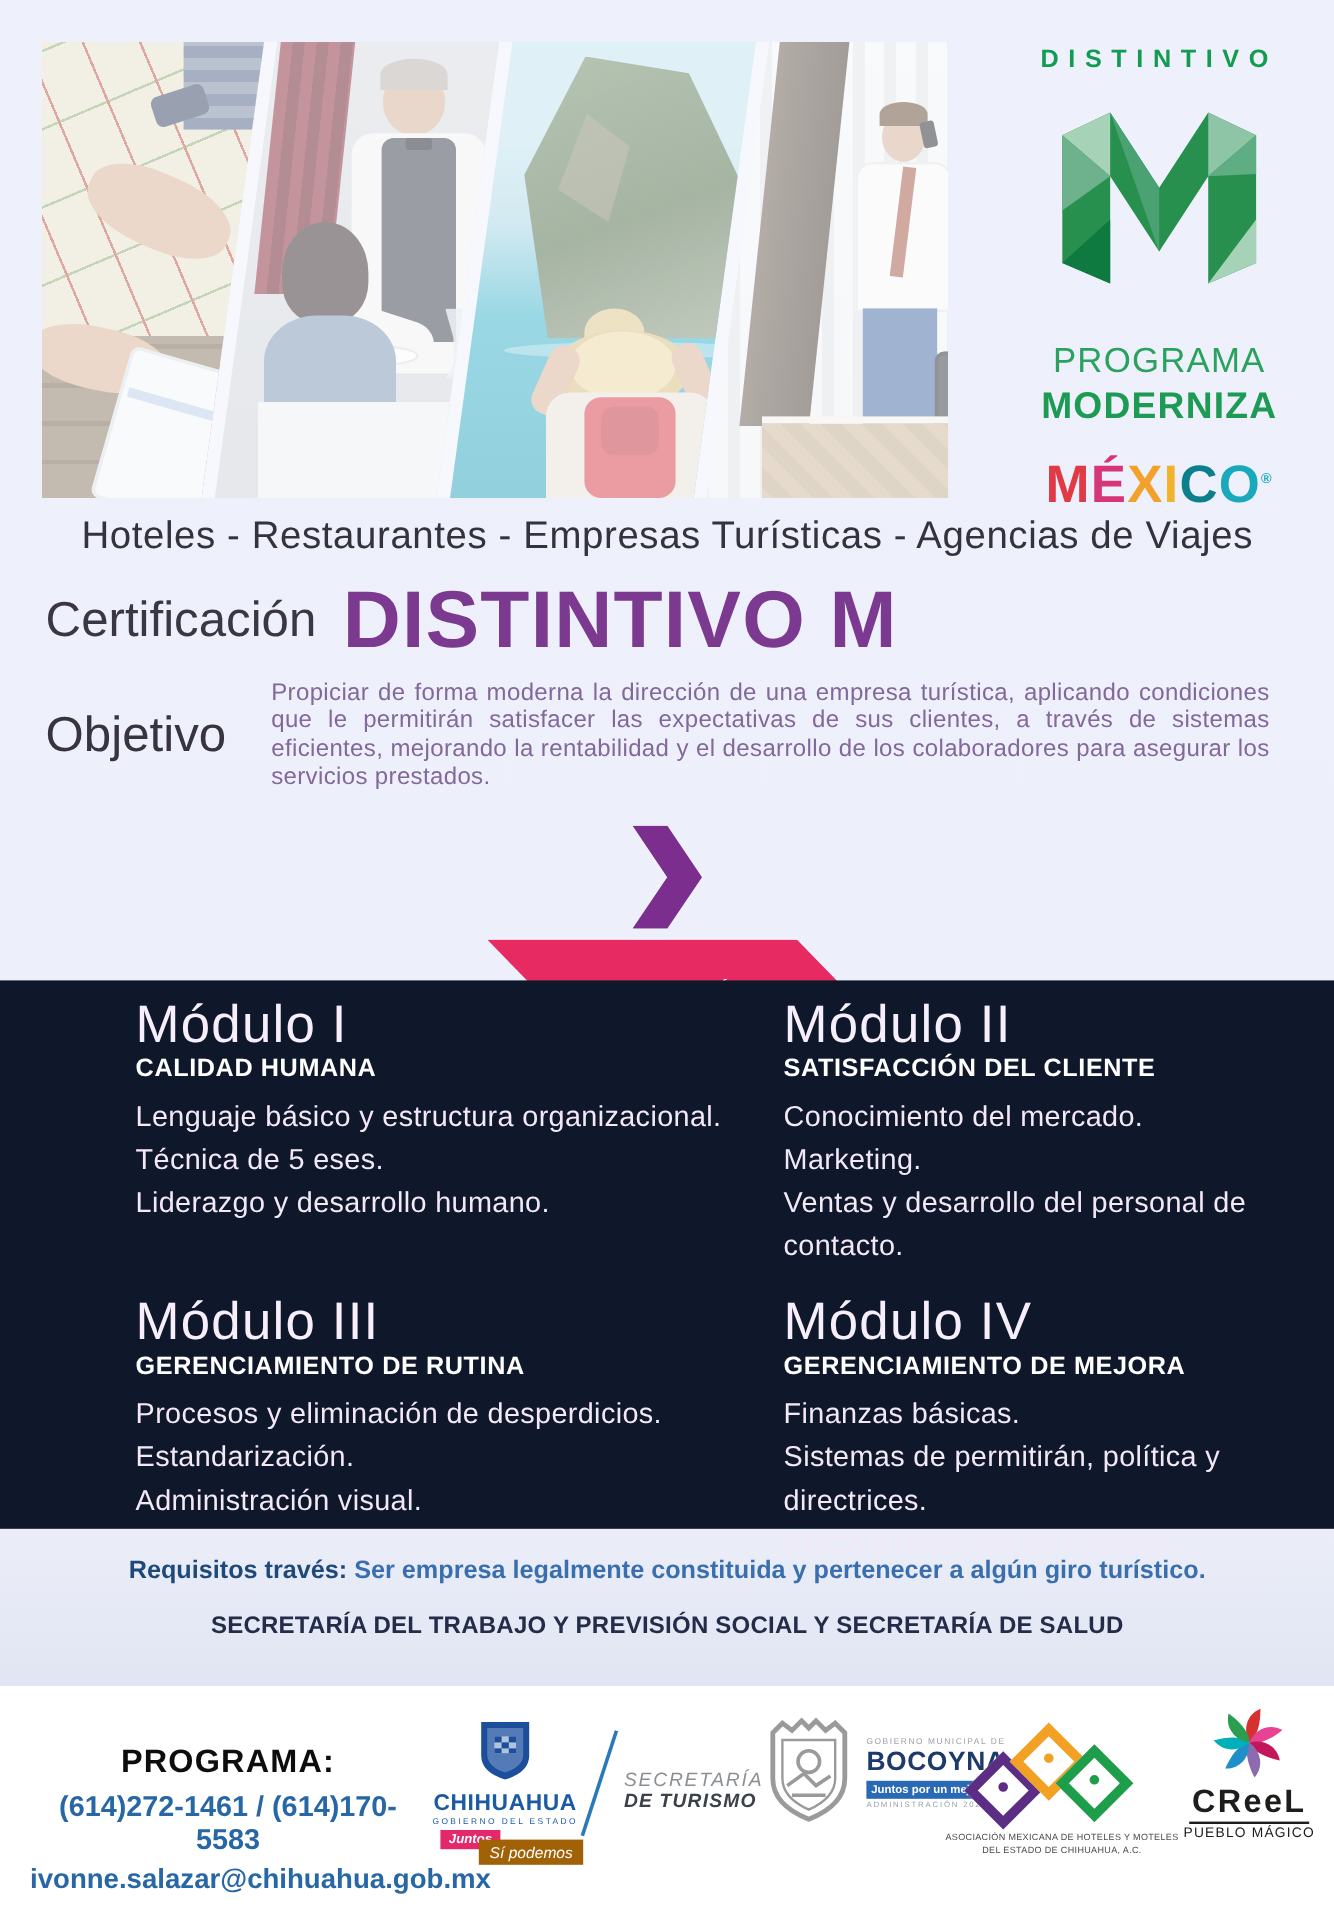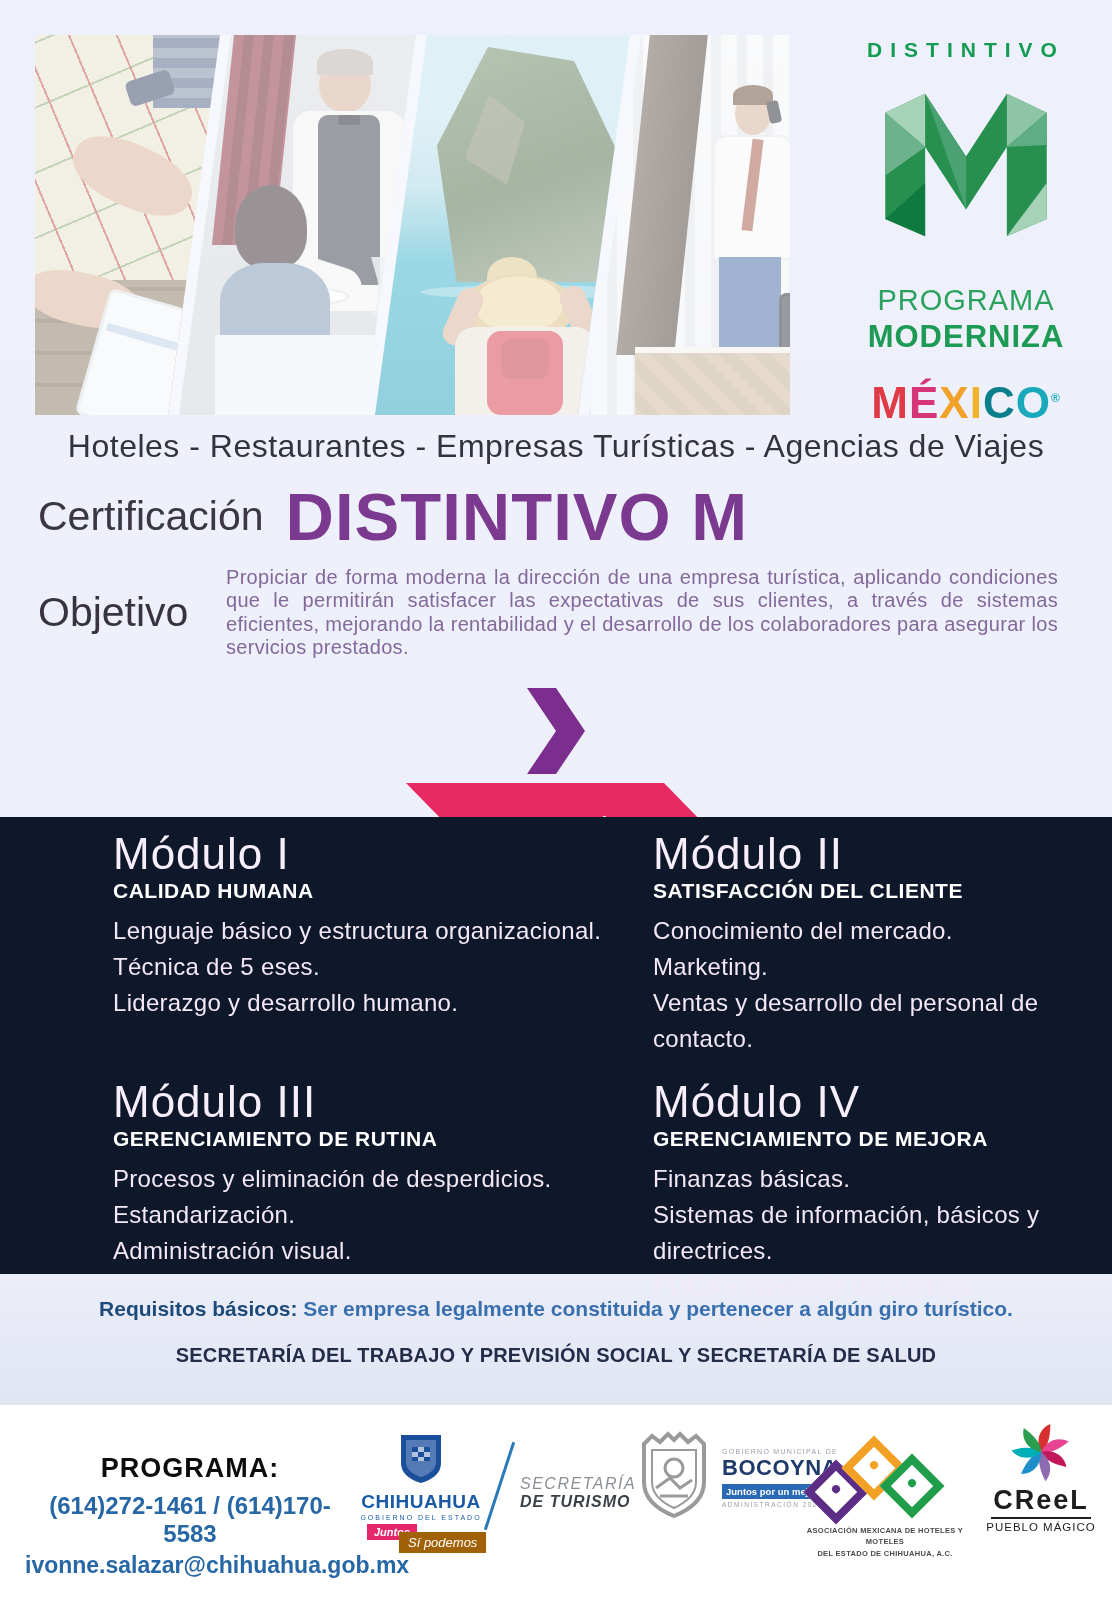--- a/index.html
+++ b/index.html
@@ -95,21 +95,21 @@
   #logo-amhm{left:795px;top:38px;width:180px;}
   .diamond{position:absolute;width:30px;height:30px;transform:rotate(45deg);border-style:solid;border-width:8px;background:#fff;}
   .diamond::after{content:"";position:absolute;left:9px;top:9px;width:8px;height:8px;border-radius:50%;}
   #dia-p{left:18px;top:26px;border-color:#5b2d84;}
   #dia-p::after{background:#5b2d84;}
   #dia-o{left:56px;top:2px;border-color:#f2a124;}
   #dia-o::after{background:#f2a124;}
   #dia-g{left:94px;top:20px;border-color:#1e9e4b;}
   #dia-g::after{background:#1e9e4b;}
   #amhm-caption{position:absolute;left:-8px;top:82px;width:196px;text-align:center;
-    font-size:7.5px;font-weight:bold;color:#4a4a4a;line-height:1.5;letter-spacing:.3px;}
+    font-size:7.5px;font-weight:normal;color:#4a4a4a;line-height:1.5;letter-spacing:.3px;}
   #logo-creel{left:985px;top:18px;width:112px;text-align:center;}
   #creel-name{font-size:27px;font-weight:bold;color:#1d1d1b;letter-spacing:2px;line-height:1;margin-top:2px;}
   #creel-rule{border-top:2px solid #1d1d1b;margin:3px 6px 2px;}
   #creel-sub{font-size:11.5px;color:#1d1d1b;letter-spacing:1px;}
 </style>
 </head>
 <body>
 
 <div id="collage" class="abs">
   <div id="panel1" class="panel">
@@ -247,28 +247,28 @@
       <div>Procesos y eliminación de desperdicios.</div>
       <div>Estandarización.</div>
       <div>Administración visual.</div>
     </div>
   </div>
   <div class="module mod-right">
     <div class="module-title">Módulo IV</div>
     <div class="module-subtitle">GERENCIAMIENTO DE MEJORA</div>
     <div class="module-lines">
       <div>Finanzas básicas.</div>
-      <div>Sistemas de información, básicos y directrices.</div>
+      <div>Sistemas de permitirán, política y directrices.</div>
       <div>PDCA y rendición de cuentas.</div>
     </div>
   </div>
 </div>
 
 <div id="requisitos" class="abs">
-  <span class="lbl">Requisitos básicos:</span><span class="txt"> Ser empresa legalmente constituida y pertenecer a algún giro turístico.</span>
+  <span class="lbl">Requisitos través:</span><span class="txt"> Ser empresa legalmente constituida y pertenecer a algún giro turístico.</span>
 </div>
 
 <div id="endorsement" class="abs">
   <div>SECRETARÍA DEL TRABAJO Y PREVISIÓN SOCIAL Y SECRETARÍA DE SALUD</div>
 </div>
 
 <div id="footer" class="abs">
 
   <div id="informes">
     <div id="informes-label">PROGRAMA:</div>

